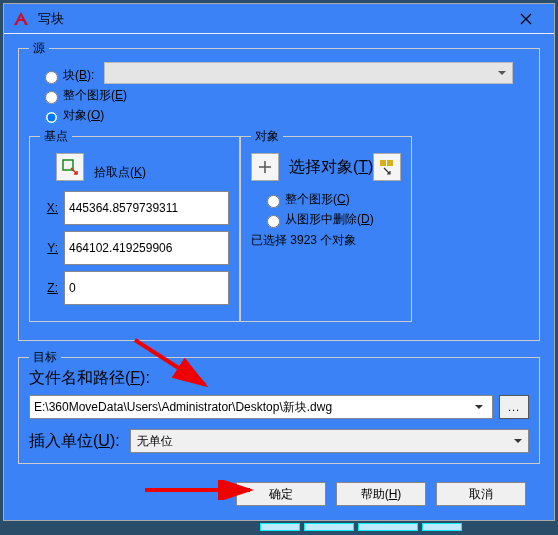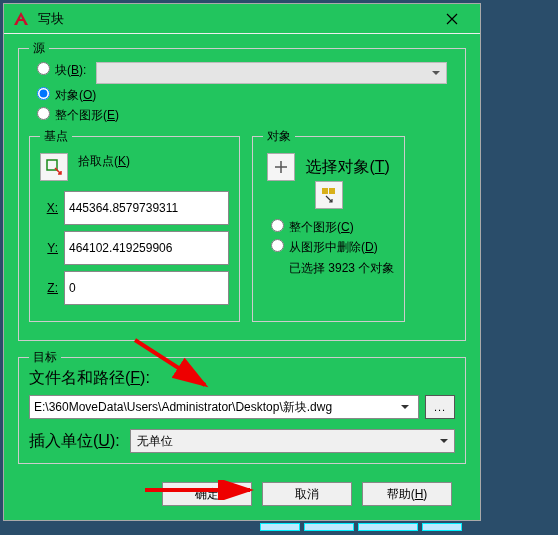--- a/index.html
+++ b/index.html
@@ -1,41 +1,41 @@
 <!DOCTYPE html>
 <html><head>
 <meta charset="utf-8">
 <style>
   * { box-sizing: border-box; font-family: "Microsoft YaHei", "SimSun", sans-serif; }
   body { margin: 0; background: #2a4d6a; width: 558px; height: 535px; overflow: hidden; }
-  .dialog { position: absolute; left: 3px; top: 3px; width: 478px; height: 518px; background: #22c55e; border: 1px solid #aaa; }
+  .dialog { position: absolute; left: 3px; top: 3px; width: 552px; height: 518px; background: #3b82f6; border: 1px solid #aaa; }
   .titlebar { height: 30px; display: flex; align-items: center; padding: 0 8px; border-bottom: 1px solid #eee; }
   .app-icon { width: 18px; height: 18px; display: flex; align-items: center; justify-content: center; }
   .title-text { margin-left: 8px; font-size: 13px; }
   .close-btn { margin-left: auto; width: 40px; height: 100%; display: flex; align-items: center; justify-content: center; cursor: pointer; }
   .close-btn svg { width: 12px; height: 12px; }
   .content { padding: 6px 14px; }
   fieldset { border: 1px solid #ccc; margin: 0 0 8px 0; padding: 2px 10px 10px 10px; }
   legend { font-size: 12px; padding: 0 4px; }
-  .radio-row { display: flex; align-items: flex-start; font-size: 12px; margin: 3px 8px; }
+  .radio-row { display: flex; align-items: flex-end; font-size: 12px; margin: 3px 16px; }
   .radio-row input[type=radio] { margin: 0 5px 0 0; }
   .radio-label { }
   .block-dd { flex: 1; margin-left: 10px; height: 22px; background: #e5e5e5; border: 1px solid #bbb; position: relative; }
   .block-dd::after { content: ""; position: absolute; right: 6px; top: 8px; border: 4px solid transparent; border-top-color: #555; }
-  .two-col { display: flex; gap: 12px; margin-top: 4px; }
+  .two-col { display: flex; margin-top: 4px; }
   fieldset.inner { min-height: 168px; }
   .icon-btn { width: 28px; height: 28px; border: 1px solid #aaa; background: #f5f5f5; display: flex; align-items: center; justify-content: center; cursor: pointer; }
-  .pick-row { display: flex; align-items: flex-start; gap: 10px; margin: 6px 0 10px 0; }
+  .pick-row { display: flex; align-items: flex-end; gap: 10px; margin: 6px 0 10px 16px; }
   .pick-row .lbl { font-size: 12px; }
-  .obj-top { display: flex; align-items: center; justify-content: space-between; margin: 6px 0 10px 0; flex-direction: column; }
+  .obj-top { display: flex; align-items: center; justify-content: space-between; margin: 6px 0 10px 0; }
   .obj-top .left { display: flex; align-items: center; gap: 10px; }
   .coord-row { display: flex; align-items: center; gap: 6px; margin: 6px 0; }
   .coord-row .cl { font-size: 12px; width: 18px; text-align: right; }
   .coord-row input { flex: 1; height: 22px; border: 1px solid #888; font-size: 12px; padding: 16px 4px; font-family: inherit; }
-  .status { font-size: 12px; margin-left: 26px; margin-top: 4px; }
+  .status { font-size: 12px; margin-top: 4px; }
   .label12 { font-size: 16px; }
   .path-row { display: flex; gap: 6px; margin: 6px 0 10px 0; }
   .combo { flex: 1; height: 24px; border: 1px solid #888; display: flex; align-items: center; background: #fff; font-size: 12px; padding: 0 4px; position: relative; }
   .combo .arrow { margin-left: auto; width: 18px; height: 100%; display: flex; align-items: center; justify-content: center; }
   .combo .arrow::before { content: ""; border: 4px solid transparent; border-top-color: #333; margin-top: 3px; }
   .browse-btn { width: 30px; height: 24px; border: 1px solid #555; background: #f0f0f0; display: flex; align-items: center; justify-content: center; font-size: 11px; cursor: pointer; letter-spacing: 1px; }
   .unit-row { display: flex; align-items: center; gap: 10px; margin-top: 9px; }
   .unit-dd { flex: 1; height: 24px; border: 1px solid #888; background: #f0f0f0; display: flex; align-items: center; font-size: 12px; padding: 0 6px; position: relative; }
   .unit-dd .arrow { margin-left: auto; }
   .unit-dd .arrow::before { content: ""; border: 4px solid transparent; border-top-color: #333; display: block; margin-top: 3px; }
@@ -69,26 +69,26 @@
   <div class="content">
 
     <fieldset>
       <legend>源</legend>
       <div class="radio-row">
         <input type="radio" name="src" style="">
         <span class="radio-label"><span>块</span>(<span class="underline">B</span>)<span>:</span></span>
         <div class="block-dd"></div>
       </div>
       <div class="radio-row">
+        <input type="radio" name="src" style="">
+        <span class="radio-label"><span>整个图形</span>(<span class="underline">E</span>)</span>
+      </div>
+      <div class="radio-row">
         <input type="radio" name="src" checked="" style="">
         <span class="radio-label"><span>对象</span>(<span class="underline">O</span>)</span>
-      </div>
-      <div class="radio-row">
-        <input type="radio" name="src" style="">
-        <span class="radio-label"><span>整个图形</span>(<span class="underline">E</span>)</span>
       </div>
 
       <div class="two-col">
         <fieldset class="inner">
           <legend>基点</legend>
           <div class="pick-row">
             <div class="icon-btn">
               <svg width="18" height="18">
                   <rect x="2" y="2" width="10" height="10" fill="none" stroke="#1a8a1a" stroke-width="1.5"></rect>
                   <path d="M10 10 L16 16 M13 16 L16 16 L16 13" stroke="#d8261a" stroke-width="1.5" fill="none"></path>
@@ -156,22 +156,22 @@
         <span class="label12"><span>插入单位</span>(<span class="underline">U</span>)<span>:</span></span>
         <div class="unit-dd">
           <span>无单位</span>
           <div class="arrow"></div>
         </div>
       </div>
     </fieldset>
 
     <div class="buttons">
       <div class="btn">确定</div>
+      <div class="btn"><span>帮助</span>(<span class="underline">H</span>)</div>
       <div class="btn">取消</div>
-      <div class="btn"><span>帮助</span>(<span class="underline">H</span>)</div>
     </div>
   </div>
 </div>
 
 <svg class="arrow-annot a1" width="90" height="60">
   <defs>
       <marker id="ah1" markerWidth="10" markerHeight="10" refX="8" refY="3" orient="auto">
         <path d="M0,0 L9,3 L0,6 Z" fill="#e00"></path>
       </marker>
     </defs>

